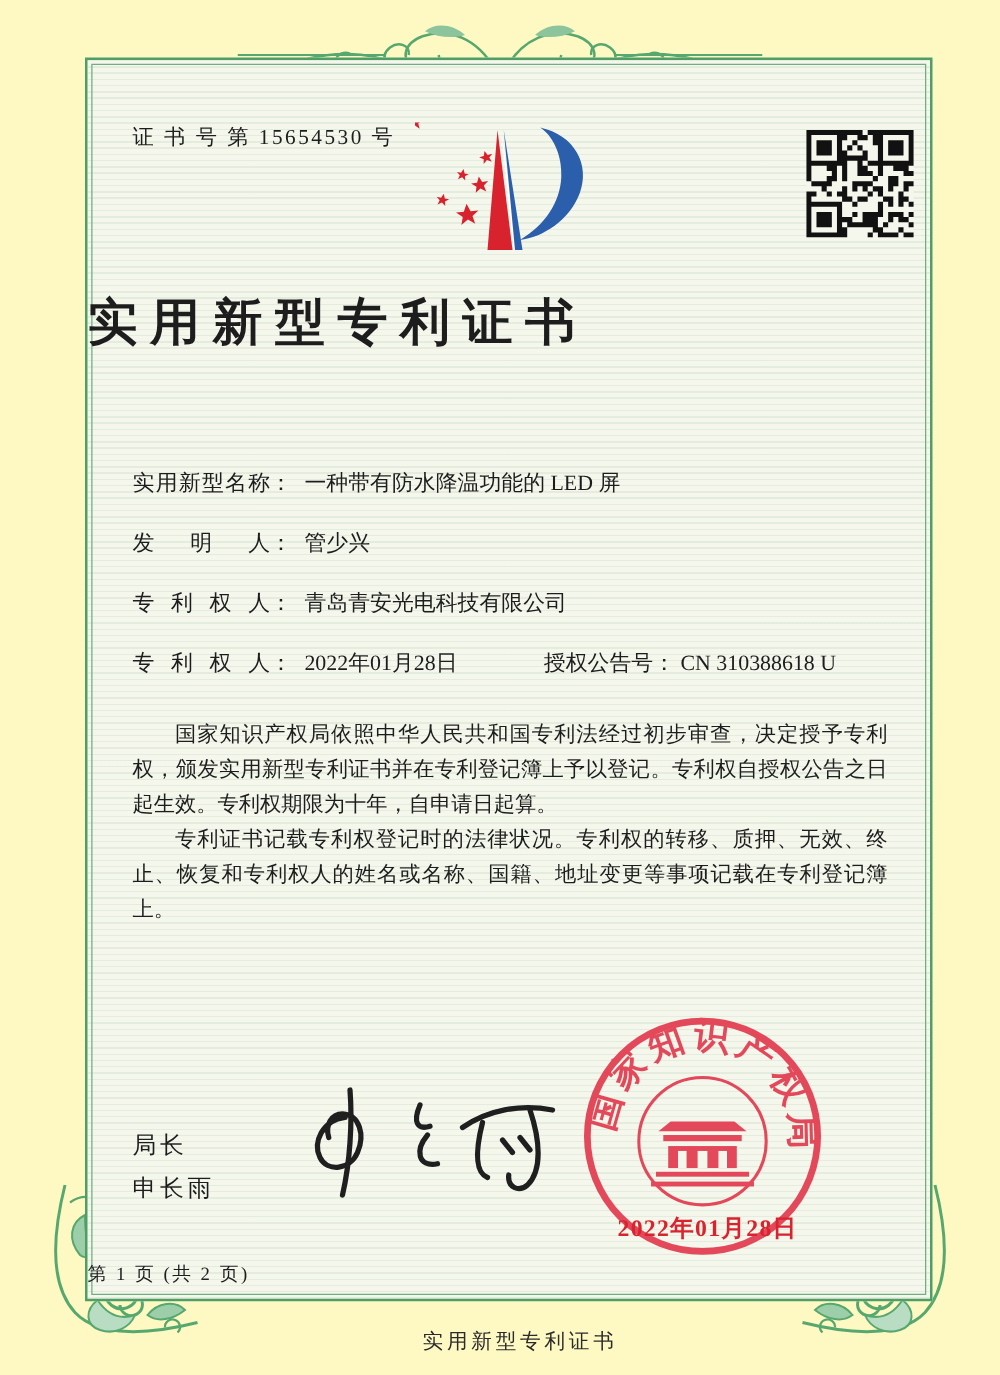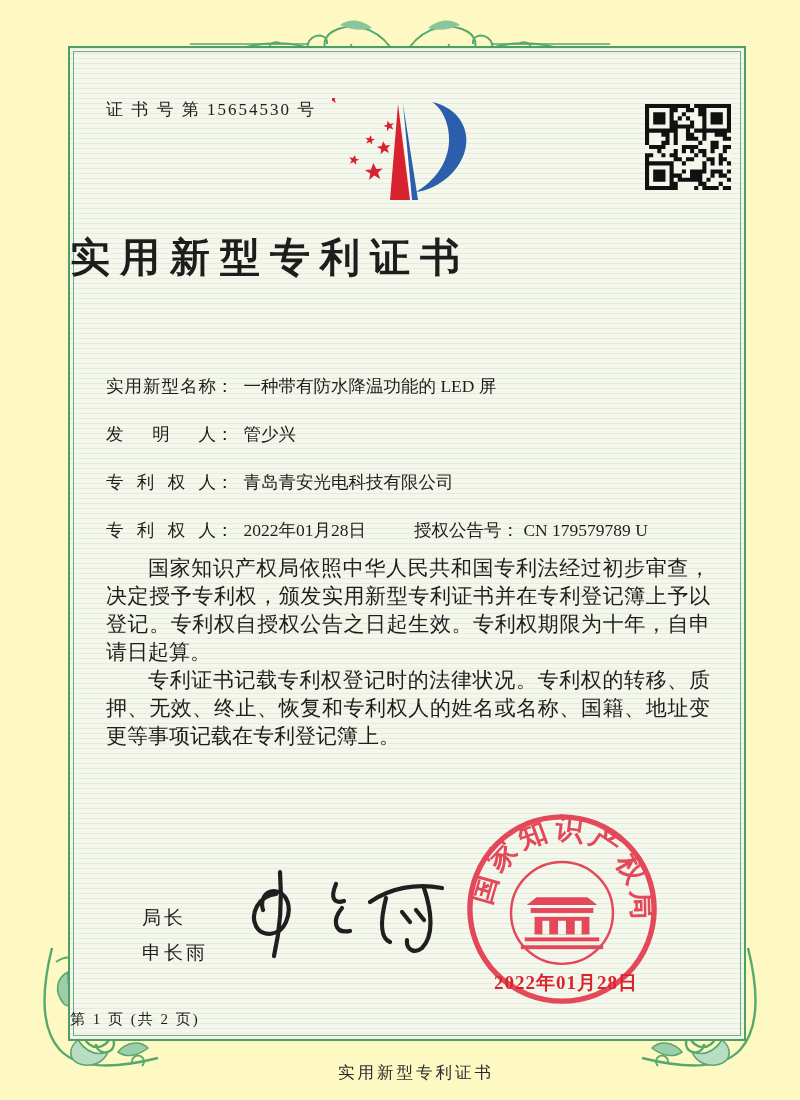--- a/index.html
+++ b/index.html
@@ -24,27 +24,27 @@
   .qr{position:absolute;right:13px;top:56px;width:86px;height:86px;}
 
   .title{position:absolute;left:0;top:182px;width:100%;text-align:left;
     font-size:40px;font-weight:bold;letter-spacing:10px;white-space:nowrap;}
 
   .content{position:absolute;left:36px;right:34px;top:276px;}
   .frow{margin-top:0;height:48px;line-height:48px;font-size:17.5px;white-space:nowrap;}
   .frow:first-child{margin-top:38px;}
   .flabel{display:inline-block;width:110px;text-align:justify;text-align-last:justify;vertical-align:top;}
   .fcolon{display:inline-block;margin-right:10px;}
-  .grant2{margin-left:48px;}
+  .grant2{margin-left:69px;}
 
-  .paras{margin-top:0;font-size:21px;line-height:28px;text-align:justify;}
+  .paras{margin-top:20px;font-size:17px;line-height:28px;text-align:justify;}
   .paras p{margin:0;text-indent:2em;}
 
-  .signer{position:absolute;left:36px;top:852px;font-family:Liberation Serif, serif;
-    font-size:19px;letter-spacing:3px;line-height:35px;margin-left:36px;}
+  .signer{position:absolute;left:36px;top:852px;font-family:Liberation Mono, monospace;
+    font-size:19px;letter-spacing:3px;line-height:35px;}
   .signature{position:absolute;left:140px;top:812px;width:260px;height:110px;}
 
   .seal{position:absolute;left:394px;top:763px;width:196px;height:196px;}
   .seal-date{position:absolute;left:376px;top:922px;width:240px;text-align:center;
     color:#d9232e;font-size:19px;font-weight:bold;letter-spacing:1px;white-space:nowrap;}
 
   .page-no{position:absolute;left:0;bottom:10px;width:100%;text-align:left;font-size:15px;letter-spacing:2px;}
 
   .back-note{position:absolute;left:0;top:1062px;width:100%;text-align:center;
     font-size:16.5px;letter-spacing:3px;color:#2b2b2b;}
@@ -123,21 +123,21 @@
       <div class="frow">
         <span class="flabel">实用新型名称</span><span class="fcolon">：</span><span>一种带有防水降温功能的 LED 屏</span>
       </div>
       <div class="frow">
         <span class="flabel">发明人</span><span class="fcolon">：</span><span>管少兴</span>
       </div>
       <div class="frow">
         <span class="flabel">专利权人</span><span class="fcolon">：</span><span>青岛青安光电科技有限公司</span>
       </div>
       <div class="frow">
-        <span class="flabel">专利权人</span><span class="fcolon">：</span><span>2022年01月28日</span><span class="grant2">授权公告号</span><span>：</span>&nbsp;<span>CN 179579789 U</span>
+        <span class="flabel">专利权人</span><span class="fcolon">：</span><span>2022年01月28日</span><span class="grant2">授权公告号</span><span>：</span>&nbsp;<span>CN 310388618 U</span>
       </div>
 
       <div class="paras">
         <p>国家知识产权局依照中华人民共和国专利法经过初步审查，决定授予专利权，颁发实用新型专利证书并在专利登记簿上予以登记。专利权自授权公告之日起生效。专利权期限为十年，自申请日起算。</p>
         <p>专利证书记载专利权登记时的法律状况。专利权的转移、质押、无效、终止、恢复和专利权人的姓名或名称、国籍、地址变更等事项记载在专利登记簿上。</p>
       </div>
     </div>
 
     <div class="signer">
       <div>局长</div>

